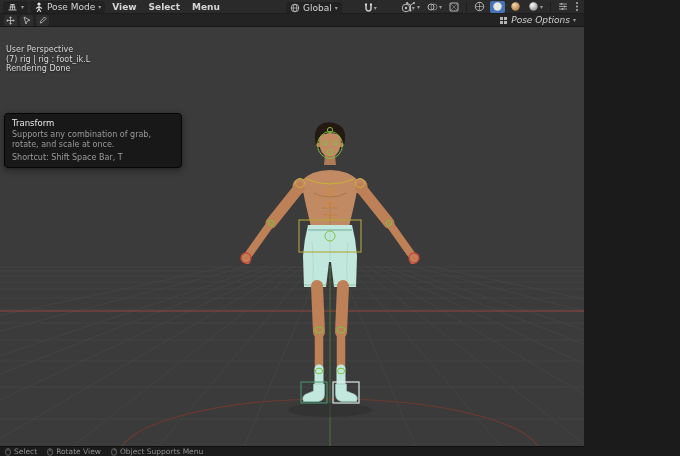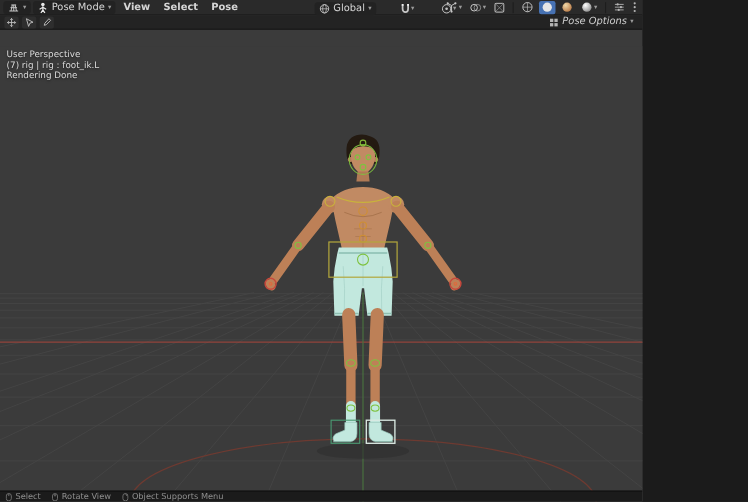--- a/index.html
+++ b/index.html
@@ -73,21 +73,21 @@
         <svg width="10" height="10" viewBox="0 0 10 10">
             <circle cx="5" cy="2" r="1.6" fill="#e8e8e8"></circle>
             <path d="M5,4 V7 M5,4.6 L2.4,6.2 M5,4.6 L7.6,6.2 M5,7 L3.4,9.5 M5,7 L6.6,9.5" stroke="#e8e8e8" stroke-width="1.1" fill="none" stroke-linecap="round"></path>
           </svg>
       </span>
       <span>Pose Mode</span>
       <span class="chev">▾</span>
     </div>
     <span class="menu-item">View</span>
     <span class="menu-item">Select</span>
-    <span class="menu-item">Pose</span>
+    <span class="menu-item">Menu</span>
 
     <div class="center-group">
       <div class="hbtn enum">
         <span>
           <svg width="10" height="10" viewBox="0 0 10 10">
               <circle cx="5" cy="5" r="3.8" stroke="#c6c6c6" fill="none" stroke-width="0.9"></circle>
               <ellipse cx="5" cy="5" rx="1.7" ry="3.8" stroke="#c6c6c6" fill="none" stroke-width="0.7"></ellipse>
               <path d="M1.2,5 h7.6" stroke="#c6c6c6" stroke-width="0.7"></path>
             </svg>
         </span>
@@ -327,20 +327,25 @@
         <rect x="333" y="340" width="26" height="21" stroke="#dcebe4" stroke-width="1.2"></rect>
       </g>
     </svg>
 
     <div class="vp-info">
       <div>User Perspective</div>
       <div>(7) rig | rig : foot_ik.L</div>
       <div>Rendering Done</div>
     </div>
 
+    <div class="tooltip">
+      <div class="t">Transform</div>
+      <div class="b">Supports any combination of grab, rotate, and scale at once.</div>
+      <div class="s">Shortcut: Shift Space Bar, T</div>
+    </div>
 
     <div class="nav-gizmo">
       <svg width="40" height="40" viewBox="0 0 40 40">
         <g stroke-width="1.2">
           <line x1="20" y1="20" x2="20" y2="8" stroke="#4a7fd0"></line>
           <line x1="20" y1="20" x2="8.5" y2="26.5" stroke="#d05a50"></line>
           <line x1="20" y1="20" x2="31" y2="25" stroke="#7fae3c"></line>
         </g>
         <circle cx="20" cy="7" r="4.4" fill="#4a7fd0"></circle>
         <circle cx="7.5" cy="27" r="4.4" fill="#d05a50"></circle>

